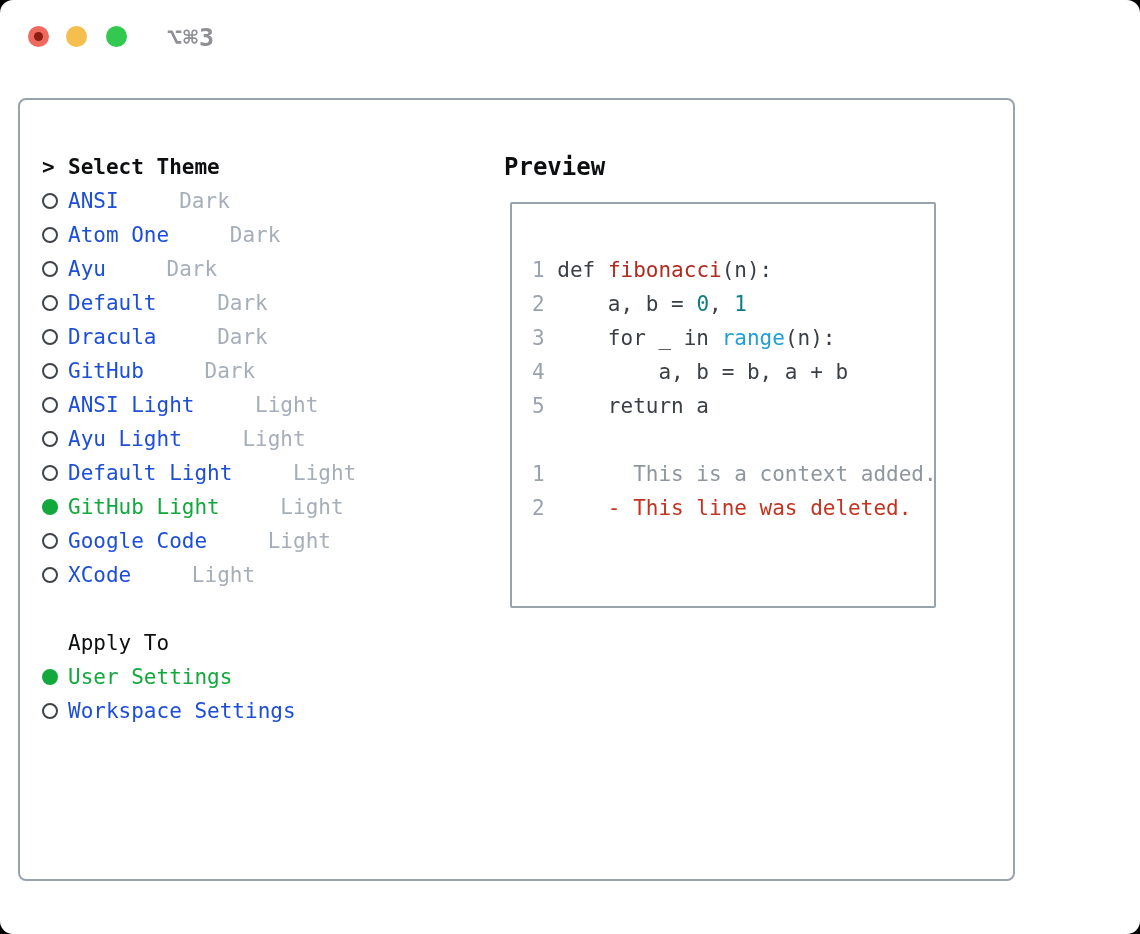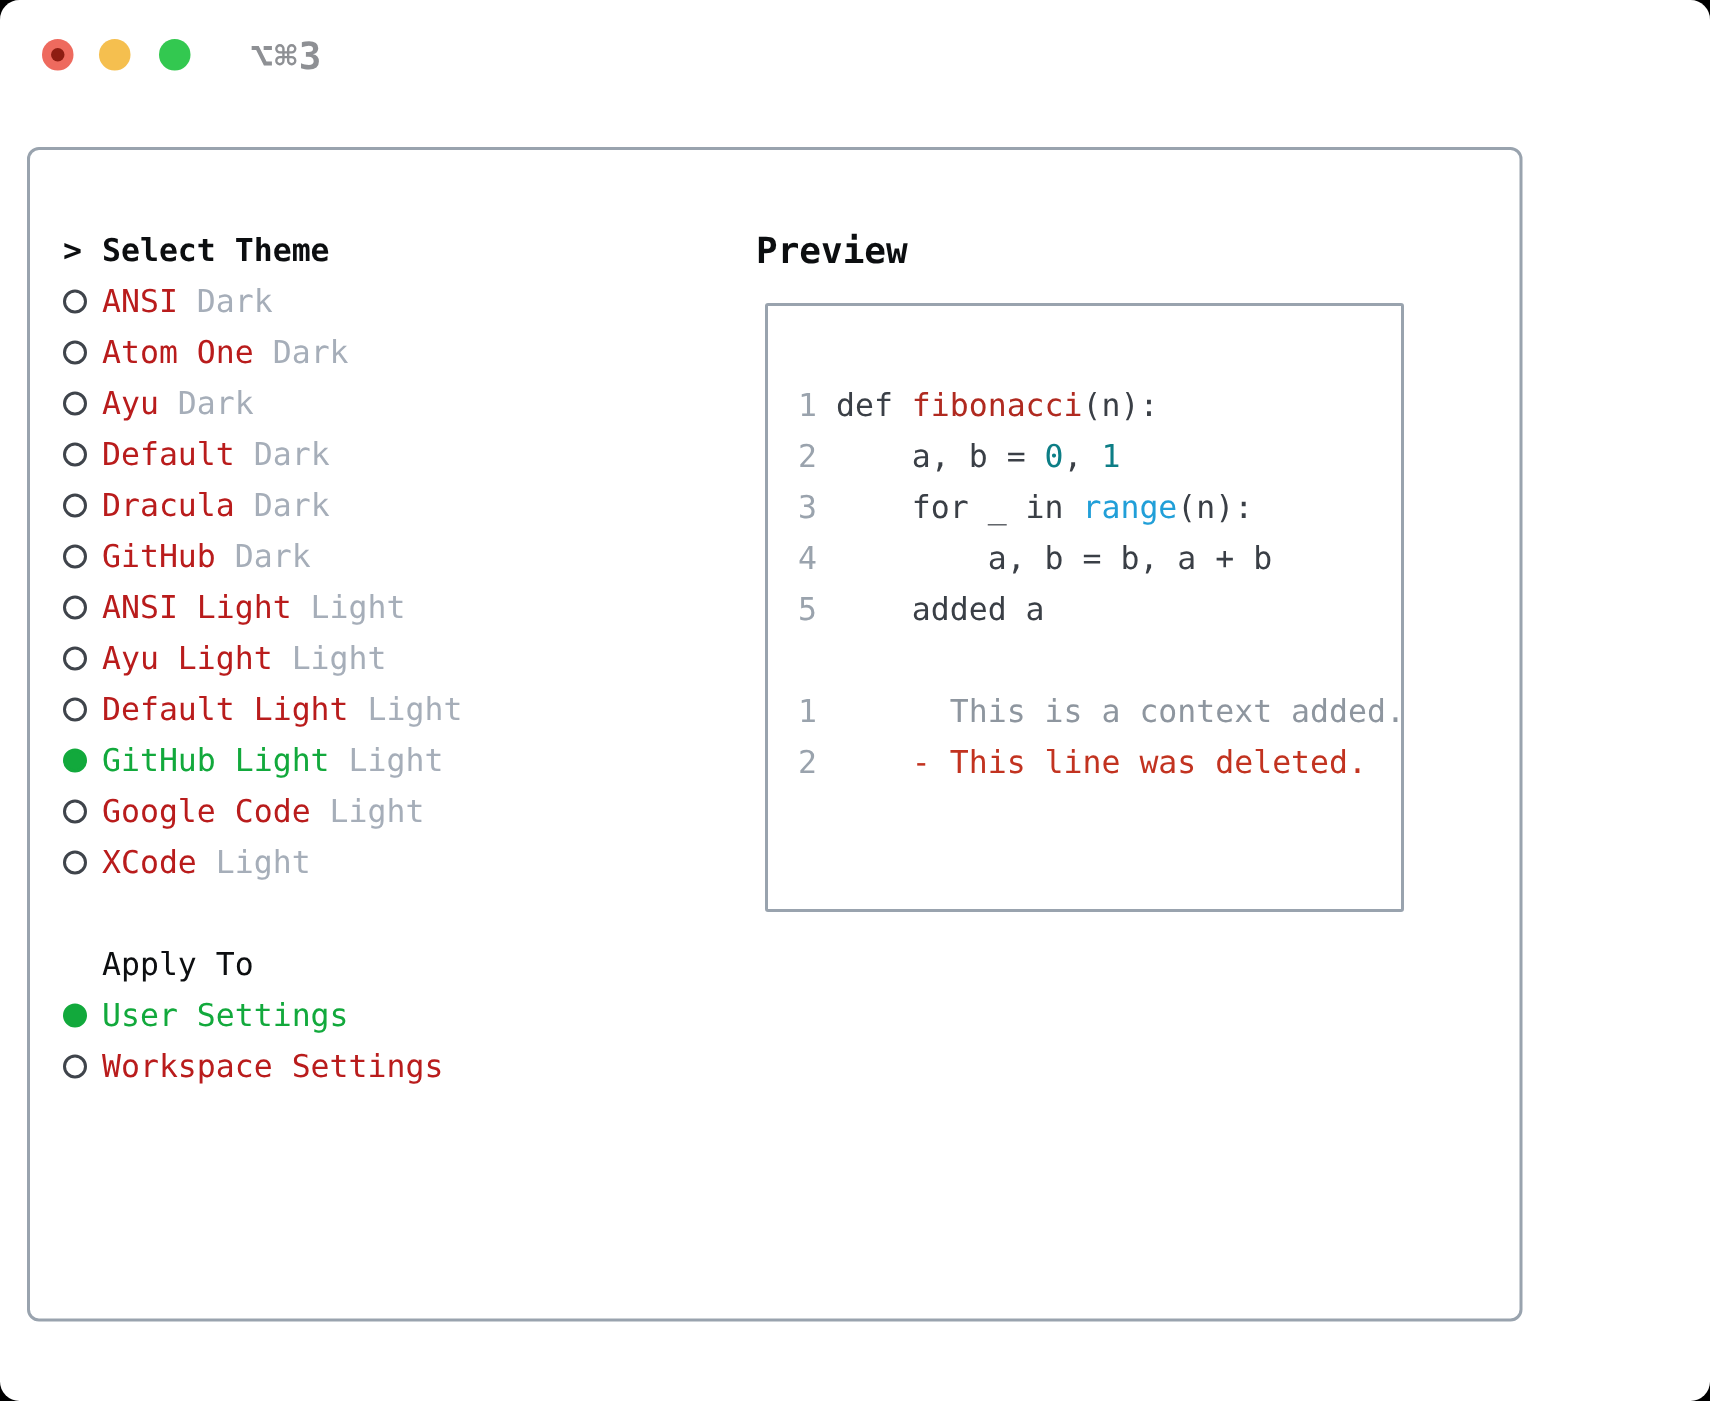--- a/index.html
+++ b/index.html
@@ -20,23 +20,23 @@
   
   .panel{position:absolute;left:18px;top:98px;width:997px;height:783px;
     box-sizing:border-box;border:2px solid #99a3ae;border-radius:8px;background:#fff;}
   .left-col{position:absolute;left:22px;top:50px;}
   .row{height:34px;display:flex;align-items:center;font-size:21px;color:#3a3f46;white-space:pre;}
   .marker{width:26px;flex:0 0 26px;display:flex;align-items:center;}
   .circle{width:12px;height:12px;border:2px solid #3f444b;border-radius:50%;box-sizing:content-box;}
   .circle.sel{background:#12a93c;border-color:#12a93c;}
   .prompt{width:26px;flex:0 0 26px;font-weight:bold;color:#0c0e10;}
   .heading{font-weight:bold;color:#0c0e10;}
-  .item-name{color:#b91c1c;}
+  .item-name{color:#1d4ed8;}
   .item-name.sel{color:#12a93c;}
-  .item-variant{color:#a6aeb9;}
+  .item-variant{color:#a6aeb9;margin-left:48px;}
   .apply-title{color:#0c0e10;}
   .hint{color:#a9b2bf;}
   
   .preview-title{position:absolute;left:484px;top:50px;height:34px;display:flex;align-items:center;
     font-size:24px;font-weight:bold;color:#0c0e10;}
   .preview-box{position:absolute;left:490px;top:102px;width:426px;height:406px;
     box-sizing:border-box;border:2px solid #99a3ae;border-radius:2px;
     padding:49px 0 0 20px;overflow:hidden;background:#fff;}
   .pline{height:34px;line-height:34px;font-size:21px;white-space:pre;}
   .lnum{color:#9aa3ad;}
@@ -91,20 +91,20 @@
       <div class="row"></div>
     </div>
 
     <div class="preview-title">Preview</div>
     <div class="preview-box">
       <div id="preview-lines">
           <div class="pline"><span class="lnum">1</span><span class="tok-plain"> def </span><span class="tok-fn">fibonacci</span><span class="tok-plain">(n):</span></div>
           <div class="pline"><span class="lnum">2</span><span class="tok-plain">     a, b = </span><span class="tok-num">0</span><span class="tok-plain">, </span><span class="tok-num">1</span></div>
           <div class="pline"><span class="lnum">3</span><span class="tok-plain">     for _ in </span><span class="tok-builtin">range</span><span class="tok-plain">(n):</span></div>
           <div class="pline"><span class="lnum">4</span><span class="tok-plain">         a, b = b, a + b</span></div>
-          <div class="pline"><span class="lnum">5</span><span class="tok-plain">     added a</span></div>
+          <div class="pline"><span class="lnum">5</span><span class="tok-plain">     return a</span></div>
           <div class="pline"><span class="lnum"></span></div>
           <div class="pline"><span class="lnum">1</span><span class="tok-ctx">       This is a context added.</span></div>
           <div class="pline"><span class="lnum">2</span><span class="tok-del">     - This line was deleted.</span></div>
         </div>
     </div>
   </div>
 </div>
 
 </body></html>

